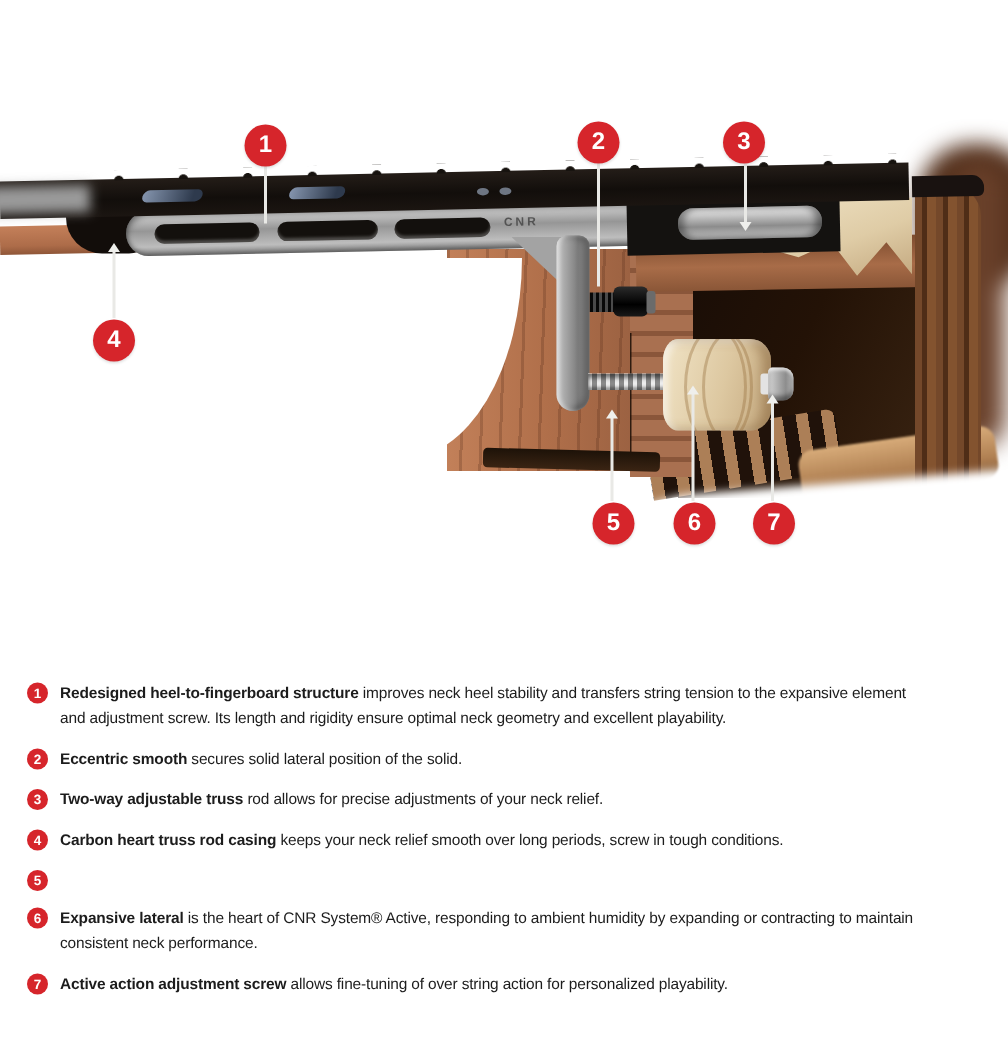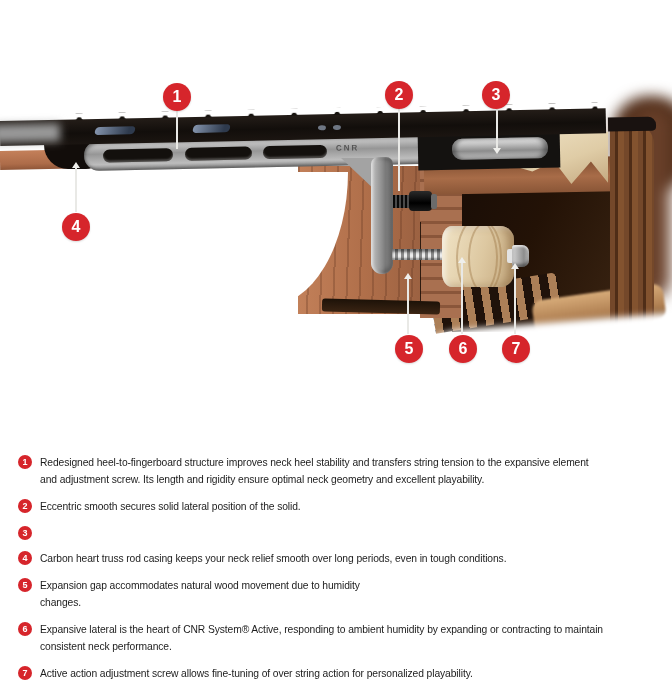--- a/index.html
+++ b/index.html
@@ -117,21 +117,21 @@
     box-shadow:0 1px 2px rgba(0,0,0,.15);}
   .c-1{left:163px;top:83px;} .c-2{left:385px;top:81px;} .c-3{left:482px;top:81px;}
   .c-4{left:62px;top:213px;} .c-5{left:395px;top:335px;} .c-6{left:449px;top:335px;} .c-7{left:502px;top:335px;}
 
   
   .legend{padding:18px 6px 0 18px;width:648px;box-sizing:border-box;}
   .legend-item{display:flex;align-items:flex-start;margin-bottom:10px;}
   .badge{flex:0 0 14px;width:14px;height:14px;border-radius:50%;background:#d6252b;color:#fff;
     font-size:9px;font-weight:bold;display:flex;align-items:center;justify-content:center;margin:1px 8px 0 0;}
   .legend-text{margin:0;font-size:10.3px;line-height:17px;letter-spacing:-0.1px;color:#1c1c1c;}
-  .legend-text b{font-weight:normal;text-align:center;}
+  .legend-text b{font-weight:bold;text-align:center;}
   .legend-text .rest{white-space:pre-line;}
 </style>
 </head>
 <body>
 
 <div class="figure">
   <div class="blur-blob-tr"></div>
   <div class="blur-edge-right"></div>
 
   <div class="body-cavity"></div>
@@ -220,29 +220,28 @@
     <span class="badge">1</span>
     <p class="legend-text"><b>Redesigned heel-to-fingerboard structure</b><span class="rest"> improves neck heel stability and transfers string tension to the expansive element
 and adjustment screw. Its length and rigidity ensure optimal neck geometry and excellent playability.</span></p>
   </div>
   <div class="legend-item">
     <span class="badge">2</span>
     <p class="legend-text"><b>Eccentric smooth</b><span class="rest"> secures solid lateral position of the solid.</span></p>
   </div>
   <div class="legend-item">
     <span class="badge">3</span>
+    <p class="legend-text"><b>Two-way adjustable truss</b><span class="rest"> rod allows for precise adjustments of your neck relief.</span></p>
   </div>
   <div class="legend-item">
     <span class="badge">4</span>
-    <p class="legend-text"><b>Carbon heart truss rod casing</b><span class="rest"> keeps your neck relief smooth over long periods, even in tough conditions.</span></p>
+    <p class="legend-text"><b>Carbon heart truss rod casing</b><span class="rest"> keeps your neck relief smooth over long periods, screw in tough conditions.</span></p>
   </div>
   <div class="legend-item">
     <span class="badge">5</span>
-    <p class="legend-text"><b>Expansion gap</b><span class="rest"> accommodates natural wood movement due to humidity
-changes.</span></p>
   </div>
   <div class="legend-item">
     <span class="badge">6</span>
     <p class="legend-text"><b>Expansive lateral</b><span class="rest"> is the heart of CNR System® Active, responding to ambient humidity by expanding or contracting to maintain
 consistent neck performance.</span></p>
   </div>
   <div class="legend-item">
     <span class="badge">7</span>
     <p class="legend-text"><b>Active action adjustment screw</b><span class="rest"> allows fine-tuning of over string action for personalized playability.</span></p>
   </div>

